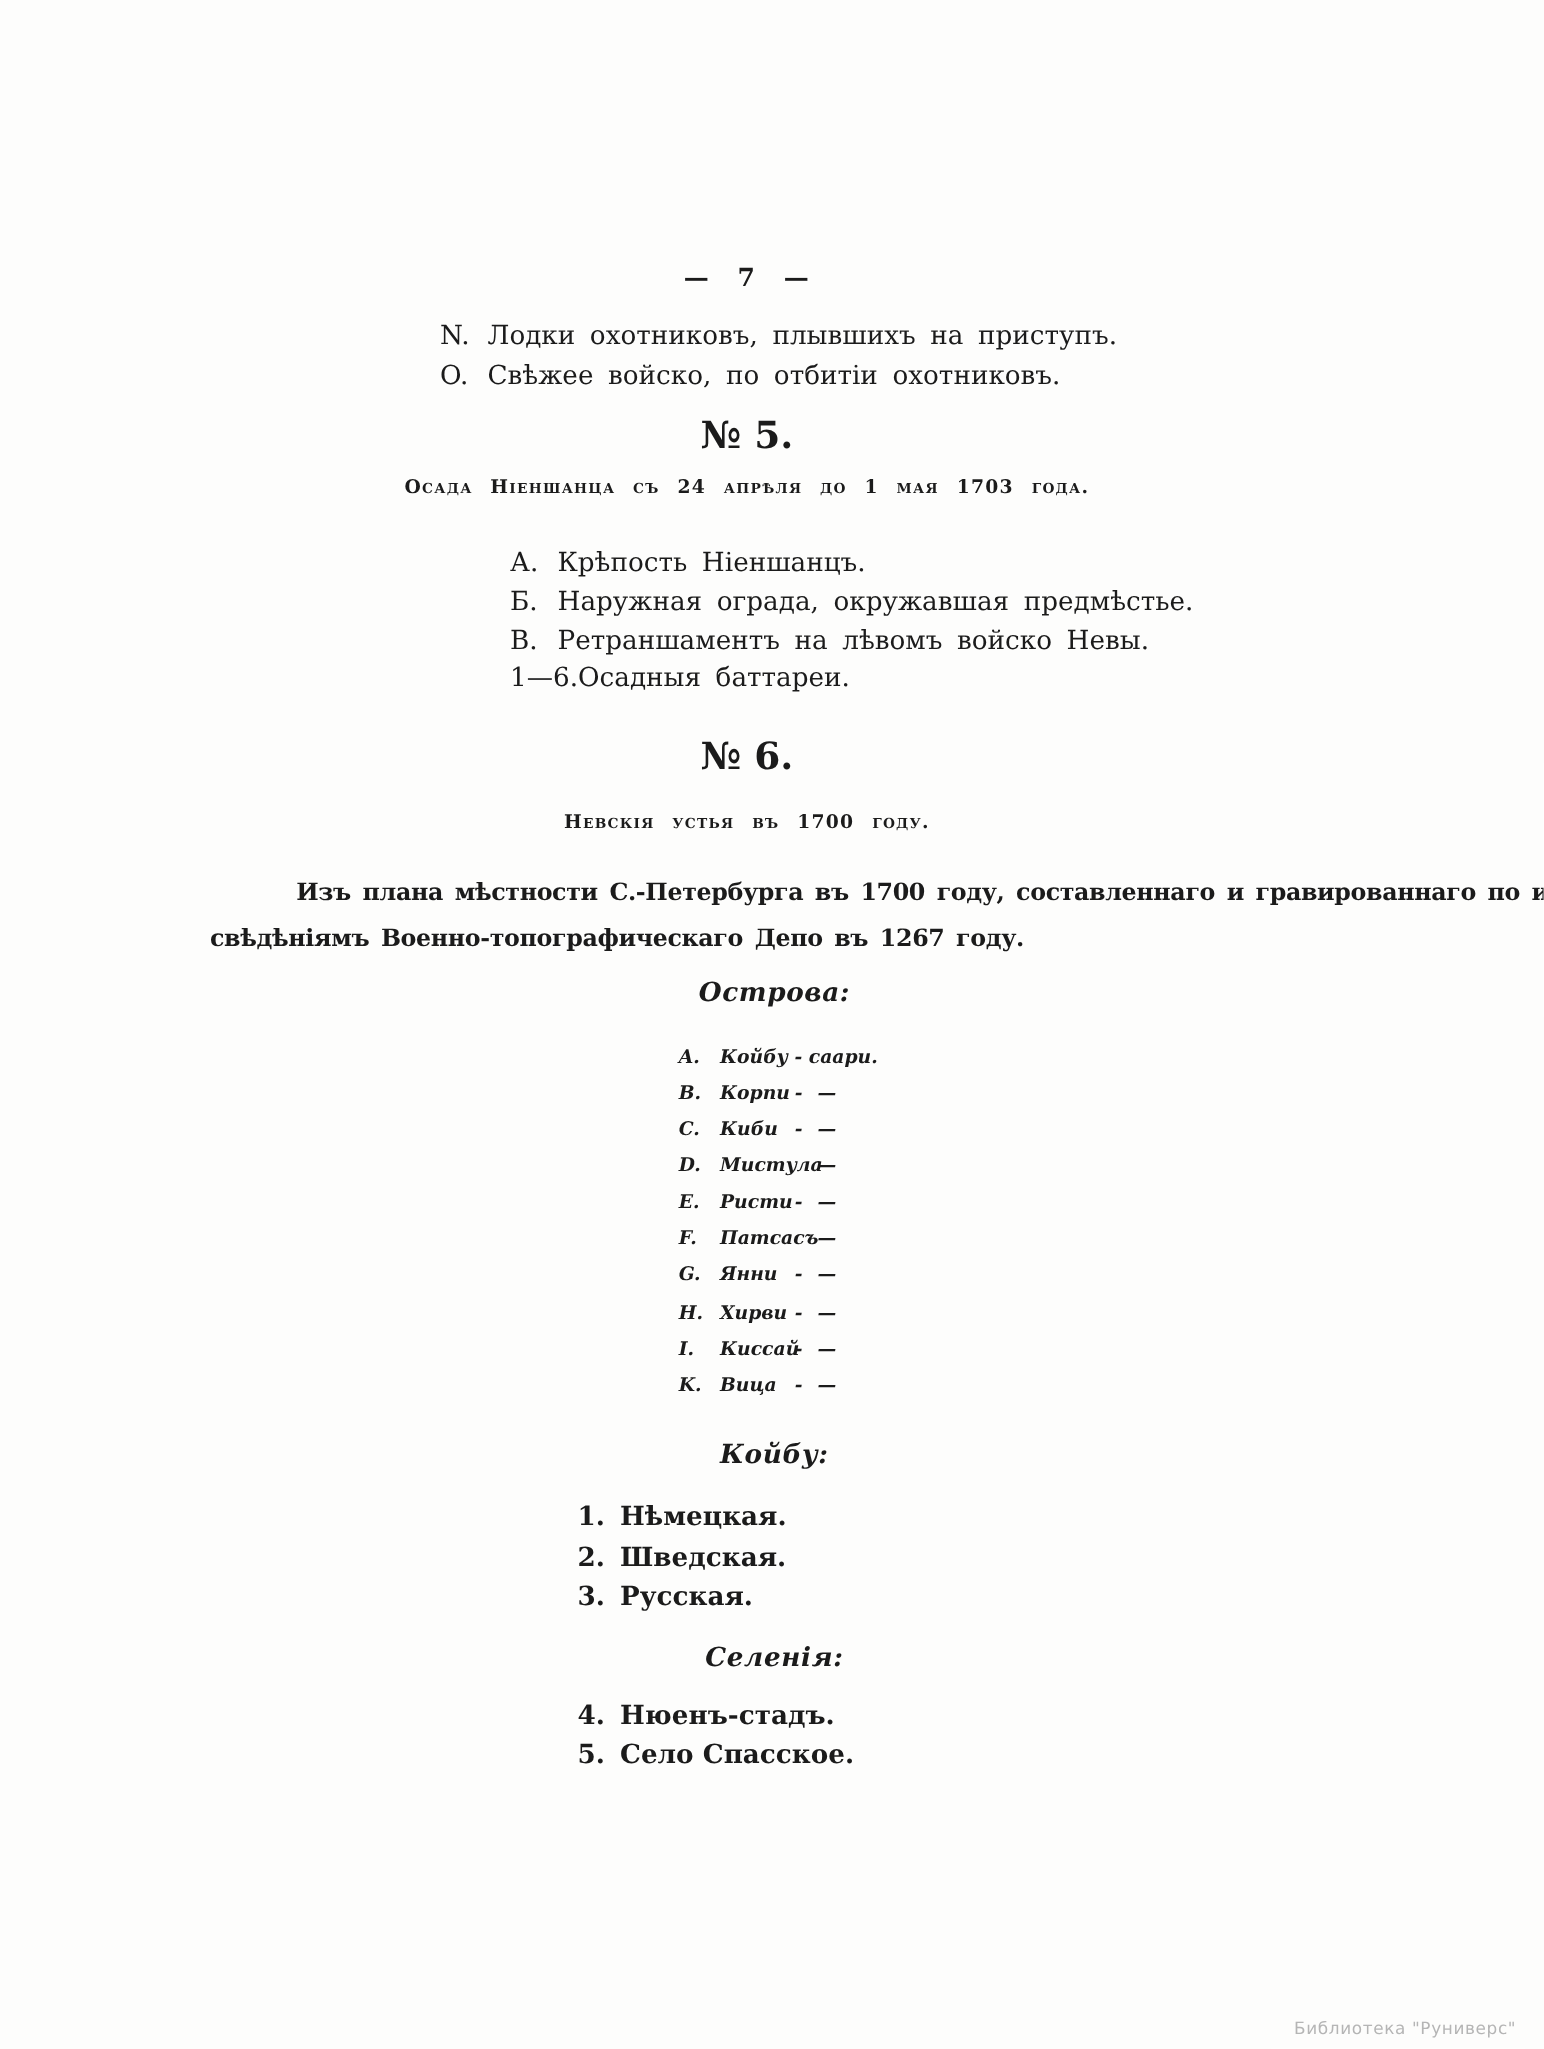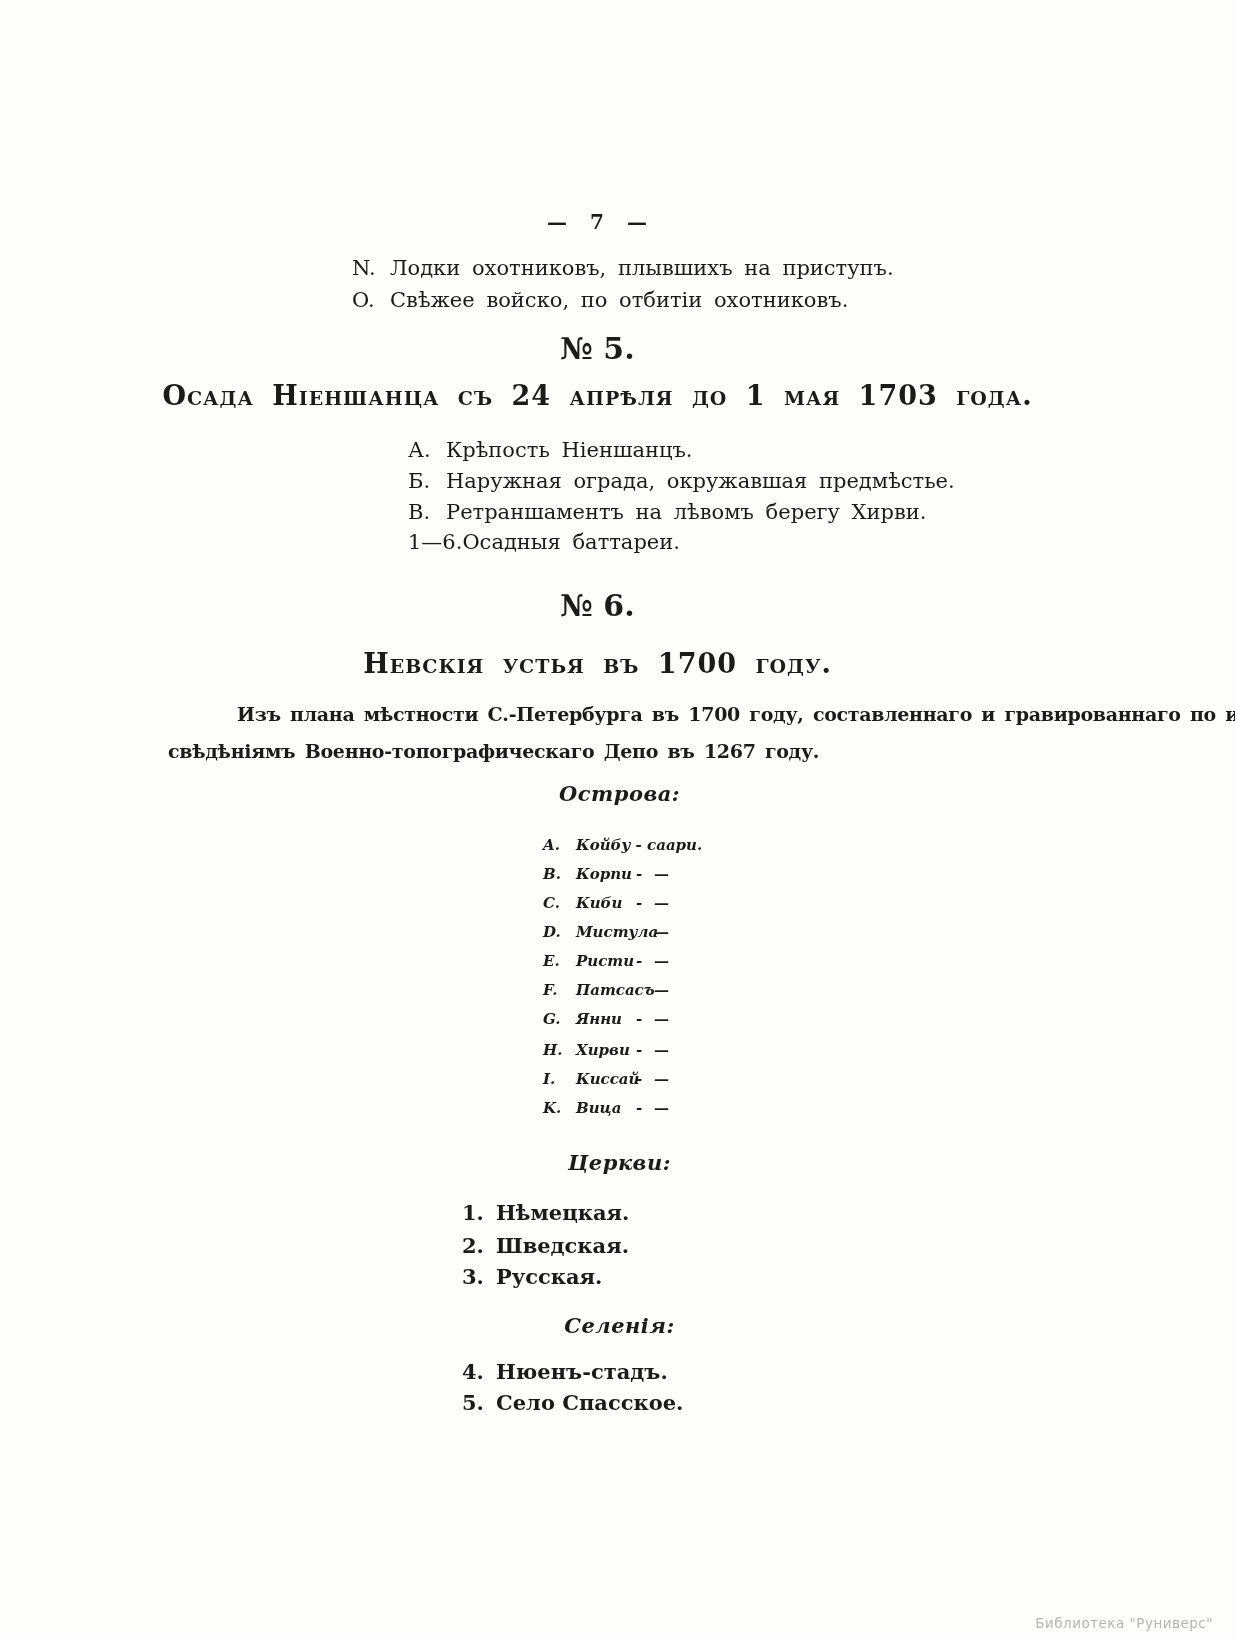--- a/index.html
+++ b/index.html
@@ -16,21 +16,21 @@
   .cline { position: absolute; left: 0; right: 40px; text-align: center; white-space: nowrap; }
 
   .pagenum { top: 210px; font-size: 20px; font-weight: bold; letter-spacing: 1px; }
   .pagenum .num { margin: 0 22px; }
 
   .bodyrow { font-size: 21px; font-weight: normal; word-spacing: 5px; }
   .lbl { display: inline-block; min-width: 38px; }
 
   .noheading { font-size: 30px; font-weight: bold; }
   .sectitle {
-    font-size: 27px;
+    font-size: 15px;
     font-weight: bold;
     font-variant: small-caps;
     letter-spacing: 1px;
     word-spacing: 8px;
   }
 
   .intro {
     font-size: 19px;
     font-weight: bold;
     letter-spacing: -0.3px;
@@ -78,21 +78,21 @@
   <div class="cline noheading" style="top:331px">№ 5.</div>
   <div class="cline sectitle" style="top:380px">Осада Ніеншанца съ 24 апрѣля до 1 мая 1703 года.</div>
 
   <div class="abs bodyrow" style="left:408px; top:438px">
     <span class="lbl">А.</span><span>Крѣпость Ніеншанцъ.</span>
   </div>
   <div class="abs bodyrow" style="left:408px; top:469px">
     <span class="lbl">Б.</span><span>Наружная ограда, окружавшая предмѣстье.</span>
   </div>
   <div class="abs bodyrow" style="left:408px; top:500px">
-    <span class="lbl">В.</span><span>Ретраншаментъ на лѣвомъ берегу Хирви.</span>
+    <span class="lbl">В.</span><span>Ретраншаментъ на лѣвомъ войско Невы.</span>
   </div>
   <div class="abs bodyrow" style="left:408px; top:530px">
     <span class="lbl">1—6.</span><span>Осадныя баттареи.</span>
   </div>
 
   <div class="cline noheading" style="top:588px">№ 6.</div>
   <div class="cline sectitle" style="top:648px">Невскія устья въ 1700 году.</div>
 
   <div class="abs intro" style="left:237px; top:703px">Изъ плана мѣстности С.-Петербурга въ 1700 году, составленнаго и гравированнаго по историческимъ</div>
   <div class="abs intro" style="left:168px; top:740px">свѣдѣніямъ Военно-топографическаго Депо въ 1267 году.</div>
@@ -123,21 +123,21 @@
   <div class="isl" style="top:1041px">
     <span class="ilet">H.</span><span class="iname">Хирви</span><span class="ihyph">-</span><span class="iditto">—</span>
   </div>
   <div class="isl" style="top:1070px">
     <span class="ilet">I.</span><span class="iname">Киссай</span><span class="ihyph">-</span><span class="iditto">—</span>
   </div>
   <div class="isl" style="top:1099px">
     <span class="ilet">K.</span><span class="iname">Вица</span><span class="ihyph">-</span><span class="iditto">—</span>
   </div>
 
-  <div class="cline ithead" style="top:1150px">Церкви:</div>
+  <div class="cline ithead" style="top:1150px">Койбу:</div>
 
   <div class="abs numrow" style="top:1200px">
     <span class="clbl">1.</span><span>Нѣмецкая.</span>
   </div>
   <div class="abs numrow" style="top:1233px">
     <span class="clbl">2.</span><span>Шведская.</span>
   </div>
   <div class="abs numrow" style="top:1264px">
     <span class="clbl">3.</span><span>Русская.</span>
   </div>

